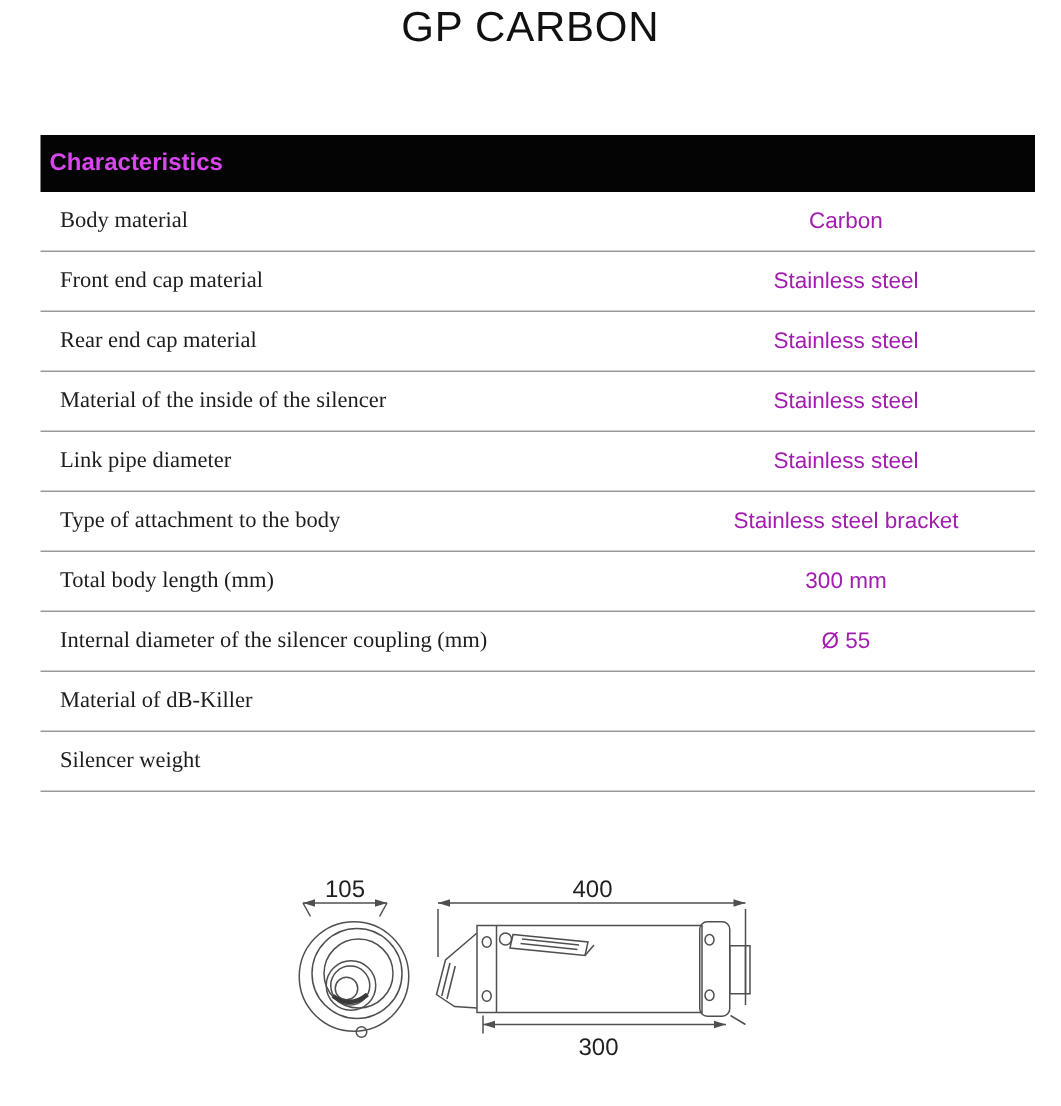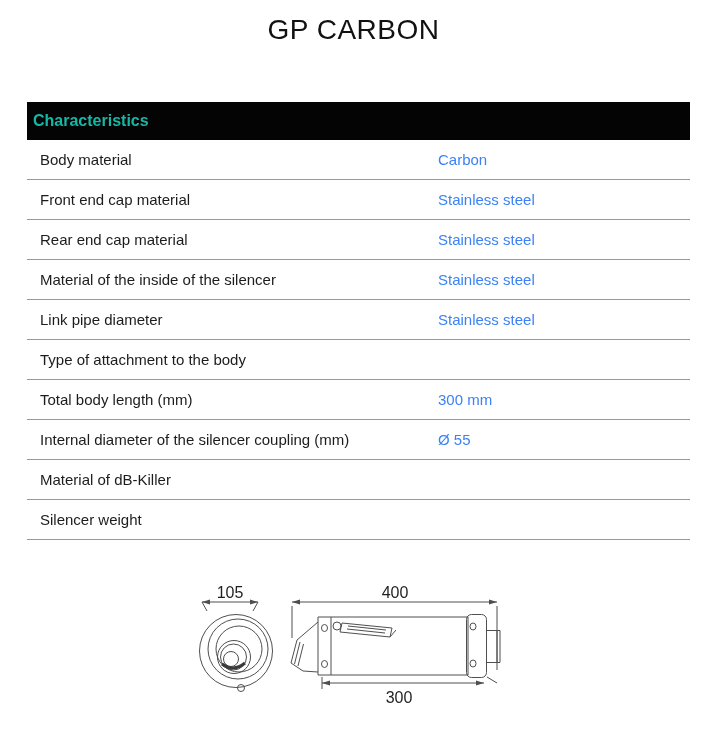--- a/index.html
+++ b/index.html
@@ -5,58 +5,60 @@
   html, body { margin: 0; padding: 0; }
   body {
     width: 707px; height: 737px;
     background: #ffffff;
     position: relative;
     overflow: hidden;
     font-family: "Liberation Sans", sans-serif;
     color: #1a1a1a;
   }
   .page-title {
-    margin: 14px 0 0 0;
+    margin: 2px 0 0 0;
     font-size: 28px;
     font-weight: 500;
     letter-spacing: 0.5px;
     text-align: center;
     color: #111111;
   }
   .spec-table {
     margin: 56px 0 0 27px;
     width: 663px;
   }
   .spec-table .thead {
     background: #040404;
-    color: #14b8a6;
+    color: #d946ef;
     font-size: 16px;
     font-weight: 700;
     height: 38px;
     line-height: 38px;
     padding-left: 6px;
   }
   .spec-table .row {
     display: flex;
     height: 39px;
     line-height: 39px;
     border-bottom: 1px solid #999999;
     font-size: 15px;
   }
   .spec-table .row .lbl {
     width: 411px;
     padding-left: 13px;
     box-sizing: border-box;
     color: #1c1c1c;
     white-space: nowrap;
+    font-family: Liberation Serif, serif;
   }
   .spec-table .row .val {
     flex: 1;
-    color: #3b82f6;
+    color: #a21caf;
     white-space: nowrap;
+    text-align: center;
   }
   .tech-drawing {
     position: absolute;
     left: 165px;
     top: 570px;
     width: 400px;
     height: 168px;
   }
   .tech-drawing * { vector-effect: non-scaling-stroke; }
   .dline { stroke: #4f4f4f; stroke-width: 1; fill: none; }
@@ -90,20 +92,21 @@
       <div class="row">
     <span class="lbl">Material of the inside of the silencer</span>
     <span class="val">Stainless steel</span>
   </div>
       <div class="row">
     <span class="lbl">Link pipe diameter</span>
     <span class="val">Stainless steel</span>
   </div>
       <div class="row">
     <span class="lbl">Type of attachment to the body</span>
+    <span class="val">Stainless steel bracket</span>
   </div>
       <div class="row">
     <span class="lbl">Total body length (mm)</span>
     <span class="val">300 mm</span>
   </div>
       <div class="row">
     <span class="lbl">Internal diameter of the silencer coupling (mm)</span>
     <span class="val">Ø 55</span>
   </div>
       <div class="row">

